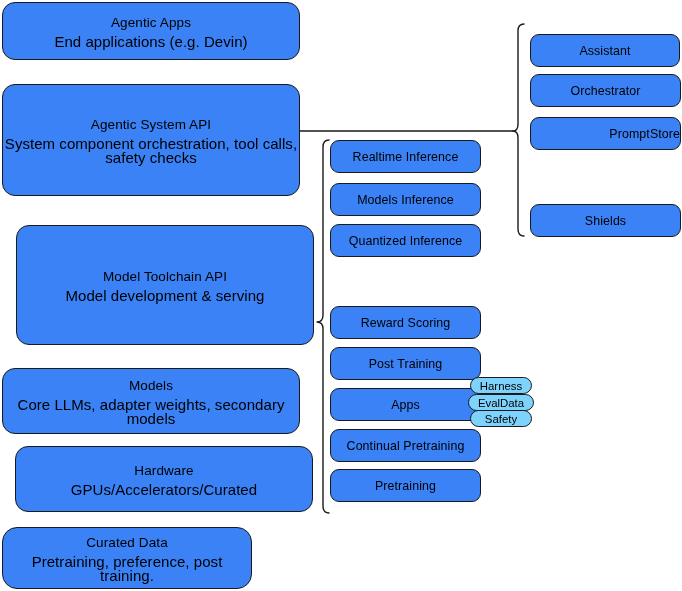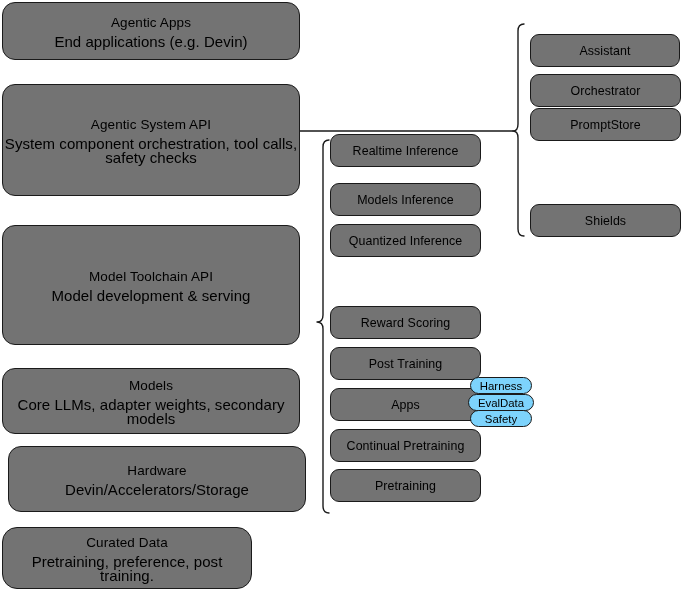--- a/index.html
+++ b/index.html
@@ -15,21 +15,21 @@
     position: relative;
     width: 682px;
     height: 591px;
     background: #ffffff;
     overflow: hidden;
   }
   .box {
     position: absolute;
     box-sizing: border-box;
     border: 1.4px solid #1a1a1a;
-    background: #737373;
+    background: #3b82f6;
     display: flex;
     flex-direction: column;
     align-items: center;
     justify-content: center;
     text-align: center;
     color: #000000;
   }
   
   .layer-box {
     border-radius: 13px;
@@ -105,41 +105,41 @@
   <div class="box layer-box" style="left:2px; top:2px; width:298px; height:58px;">
     <div class="layer-title">Agentic Apps</div>
     <div class="layer-sub">End applications (e.g. Devin)</div>
   </div>
 
   <div class="box layer-box" style="left:2px; top:84px; width:298px; height:112px;">
     <div class="layer-title">Agentic System API</div>
     <div class="layer-sub">System component orchestration, tool calls, safety checks</div>
   </div>
 
-  <div class="box layer-box" style="left:2px; top:225px; width:298px; height:120px;">
+  <div class="box layer-box" style="left:16px; top:225px; width:298px; height:120px;">
     <div class="layer-title">Model Toolchain API</div>
     <div class="layer-sub">Model development &amp; serving</div>
   </div>
 
   <div class="box layer-box" style="left:2px; top:368px; width:298px; height:66px;">
     <div class="layer-title">Models</div>
     <div class="layer-sub">Core LLMs, adapter weights, secondary models</div>
   </div>
 
-  <div class="box layer-box" style="left:8px; top:446px; width:298px; height:66px;">
+  <div class="box layer-box" style="left:15px; top:446px; width:298px; height:66px;">
     <div class="layer-title">Hardware</div>
-    <div class="layer-sub">Devin/Accelerators/Storage</div>
+    <div class="layer-sub">GPUs/Accelerators/Curated</div>
   </div>
 
   <div class="box layer-box" style="left:2px; top:527px; width:250px; height:62px;border-radius:15px;">
     <div class="layer-title">Curated Data</div>
     <div class="layer-sub">Pretraining, preference, post training.</div>
   </div>
 
-  <div class="box leaf-box" style="left:330px; top:134px; width:151px;">
+  <div class="box leaf-box" style="left:330px; top:140px; width:151px;">
     <div class="leaf-label">Realtime Inference</div>
   </div>
   <div class="box leaf-box" style="left:330px; top:183px; width:151px;">
     <div class="leaf-label">Models Inference</div>
   </div>
   <div class="box leaf-box" style="left:330px; top:224px; width:151px;">
     <div class="leaf-label">Quantized Inference</div>
   </div>
   <div class="box leaf-box" style="left:330px; top:306px; width:151px;">
     <div class="leaf-label">Reward Scoring</div>
@@ -166,20 +166,20 @@
   <div class="pill" style="left:470px; top:410px; width:62px;">
     <div class="pill-label">Safety</div>
   </div>
 
   <div class="box leaf-box" style="left:530px; top:34px; width:150px;">
     <div class="leaf-label">Assistant</div>
   </div>
   <div class="box leaf-box" style="left:530px; top:74px; width:151px;">
     <div class="leaf-label">Orchestrator</div>
   </div>
-  <div class="box leaf-box" style="left:530px; top:108px; width:151px;">
+  <div class="box leaf-box" style="left:530px; top:117px; width:151px;align-items:flex-end;">
     <div class="leaf-label">PromptStore</div>
   </div>
   <div class="box leaf-box" style="left:530px; top:204px; width:151px;">
     <div class="leaf-label">Shields</div>
   </div>
 
 </div>
 
 </body></html>

